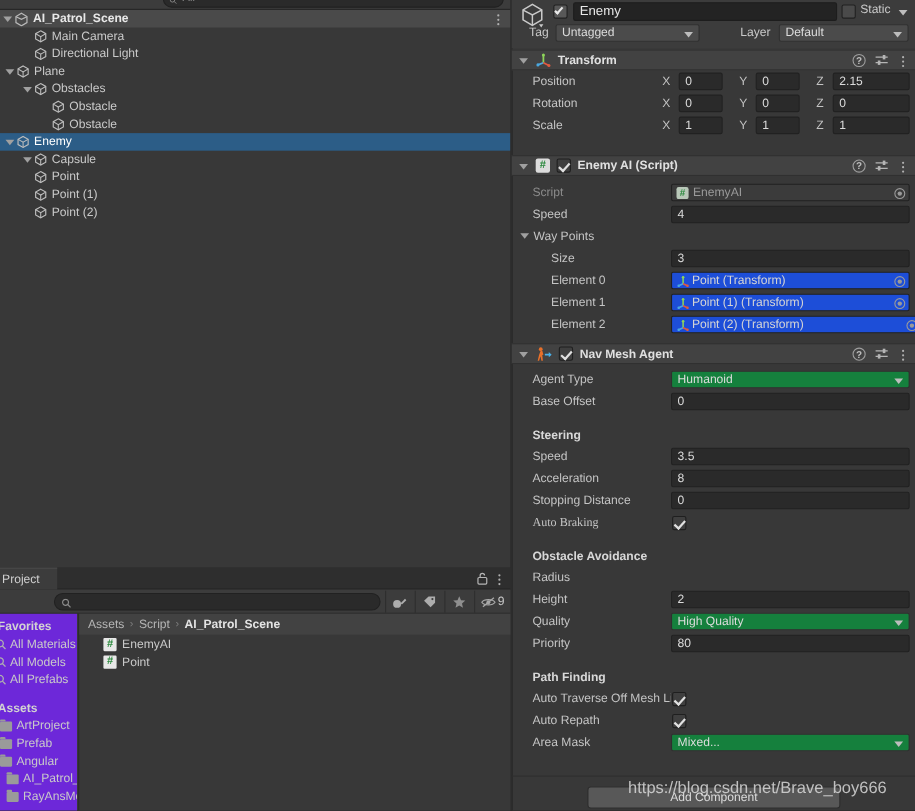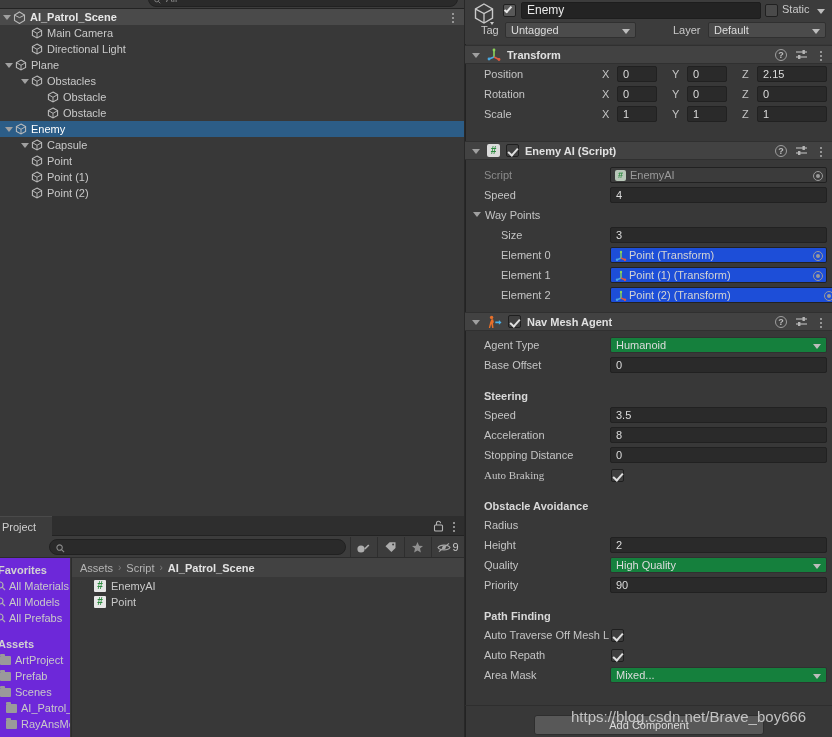--- a/index.html
+++ b/index.html
@@ -496,21 +496,21 @@
             <div class="ast-row">
               <span class="folder-ic"></span>
               <span>ArtProject</span>
             </div>
             <div class="ast-row">
               <span class="folder-ic"></span>
               <span>Prefab</span>
             </div>
             <div class="ast-row">
               <span class="folder-ic open"></span>
-              <span>Scenes</span>
+              <span>Angular</span>
             </div>
             <div class="ast-row" style="padding-left: 6px;">
               <span class="folder-ic"></span>
               <span>AI_Patrol_Scene</span>
             </div>
             <div class="ast-row" style="padding-left: 6px;">
               <span class="folder-ic"></span>
               <span>RayAnsMouse</span>
             </div>
           </div>
@@ -820,21 +820,21 @@
             <div class="prop" style="height: 20px;">
               <span class="plabel" style="left: 19px;">Quality</span>
               <div class="field popup" style="left: 145px; width: 217px;">
                 <span>High Quality</span>
                 <span class="caret dd-arrow"></span>
               </div>
             </div>
             <div class="prop" style="height: 20px;">
               <span class="plabel" style="left: 19px;">Priority</span>
               <div class="field" style="left: 145px; width: 217px;">
-                <span>90</span>
+                <span>80</span>
               </div>
             </div>
           </div>
 
         <div style="height:12px"></div>
         <div class="prop" style="height:18px">
           <span class="plabel grp-head" style="left:19px">Path Finding</span>
         </div>
         <div id="pathfinding-rows">
             <div class="prop" style="height: 20px;">

